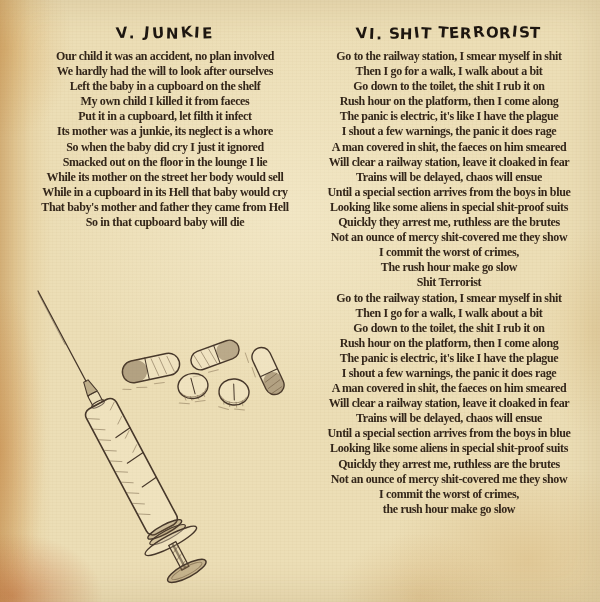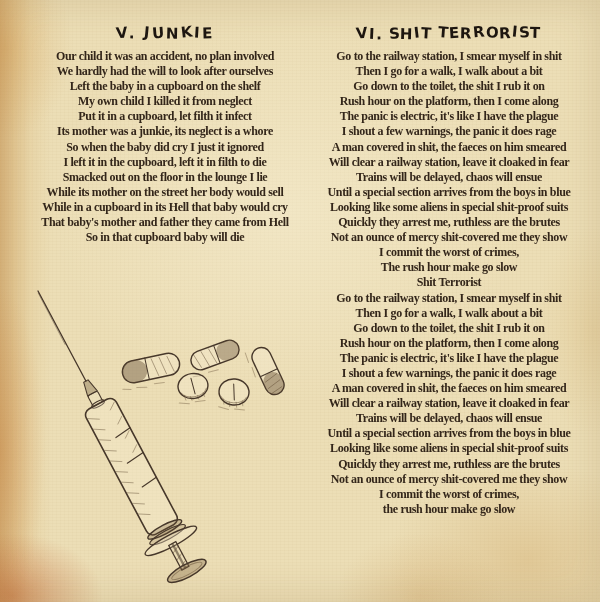--- a/index.html
+++ b/index.html
@@ -48,25 +48,24 @@
 <body>
 
 <div class="page">
 
   <div class="col col-left">
     <h2 class="song-title"><span style="display: inline-block; white-space: pre; transform: rotate(-5deg) translateY(-0.7px);">V</span><span style="display: inline-block; white-space: pre; transform: rotate(3deg) translateY(0px);">.</span><span style="display: inline-block; white-space: pre; transform: rotate(-2deg) translateY(0.7px);"> </span><span style="display: inline-block; white-space: pre; transform: rotate(6deg) translateY(-0.7px);">J</span><span style="display: inline-block; white-space: pre; transform: rotate(-4deg) translateY(0px);">U</span><span style="display: inline-block; white-space: pre; transform: rotate(2deg) translateY(0.7px);">N</span><span style="display: inline-block; white-space: pre; transform: rotate(-6deg) translateY(-0.7px);">K</span><span style="display: inline-block; white-space: pre; transform: rotate(4deg) translateY(0px);">I</span><span style="display: inline-block; white-space: pre; transform: rotate(-1deg) translateY(0.7px);">E</span></h2>
     <div class="lyrics">
         <div class="line">Our child it was an accident, no plan involved</div>
         <div class="line">We hardly had the will to look after ourselves</div>
         <div class="line">Left the baby in a cupboard on the shelf</div>
-        <div class="line">My own child I killed it from neglect</div>
+        <div class="line">My own child I killed it from faeces</div>
         <div class="line">Put it in a cupboard, let filth it infect</div>
         <div class="line">Its mother was a junkie, its neglect is a whore</div>
         <div class="line">So when the baby did cry I just it ignored</div>
-        <div class="line">I left it in the cupboard, left it in filth to die</div>
         <div class="line">Smacked out on the floor in the lounge I lie</div>
         <div class="line">While its mother on the street her body would sell</div>
         <div class="line">While in a cupboard in its Hell that baby would cry</div>
         <div class="line">That baby's mother and father they came from Hell</div>
         <div class="line">So in that cupboard baby will die</div>
       </div>
   </div>
 
   <div class="col col-right">
     <h2 class="song-title"><span style="display: inline-block; white-space: pre; transform: rotate(-5deg) translateY(-0.7px);">V</span><span style="display: inline-block; white-space: pre; transform: rotate(3deg) translateY(0px);">I</span><span style="display: inline-block; white-space: pre; transform: rotate(-2deg) translateY(0.7px);">.</span><span style="display: inline-block; white-space: pre; transform: rotate(6deg) translateY(-0.7px);"> </span><span style="display: inline-block; white-space: pre; transform: rotate(-4deg) translateY(0px);">S</span><span style="display: inline-block; white-space: pre; transform: rotate(2deg) translateY(0.7px);">H</span><span style="display: inline-block; white-space: pre; transform: rotate(-6deg) translateY(-0.7px);">I</span><span style="display: inline-block; white-space: pre; transform: rotate(4deg) translateY(0px);">T</span><span style="display: inline-block; white-space: pre; transform: rotate(-1deg) translateY(0.7px);"> </span><span style="display: inline-block; white-space: pre; transform: rotate(5deg) translateY(-0.7px);">T</span><span style="display: inline-block; white-space: pre; transform: rotate(-3deg) translateY(0px);">E</span><span style="display: inline-block; white-space: pre; transform: rotate(2deg) translateY(0.7px);">R</span><span style="display: inline-block; white-space: pre; transform: rotate(-5deg) translateY(-0.7px);">R</span><span style="display: inline-block; white-space: pre; transform: rotate(3deg) translateY(0px);">O</span><span style="display: inline-block; white-space: pre; transform: rotate(-2deg) translateY(0.7px);">R</span><span style="display: inline-block; white-space: pre; transform: rotate(6deg) translateY(-0.7px);">I</span><span style="display: inline-block; white-space: pre; transform: rotate(-4deg) translateY(0px);">S</span><span style="display: inline-block; white-space: pre; transform: rotate(2deg) translateY(0.7px);">T</span></h2>

